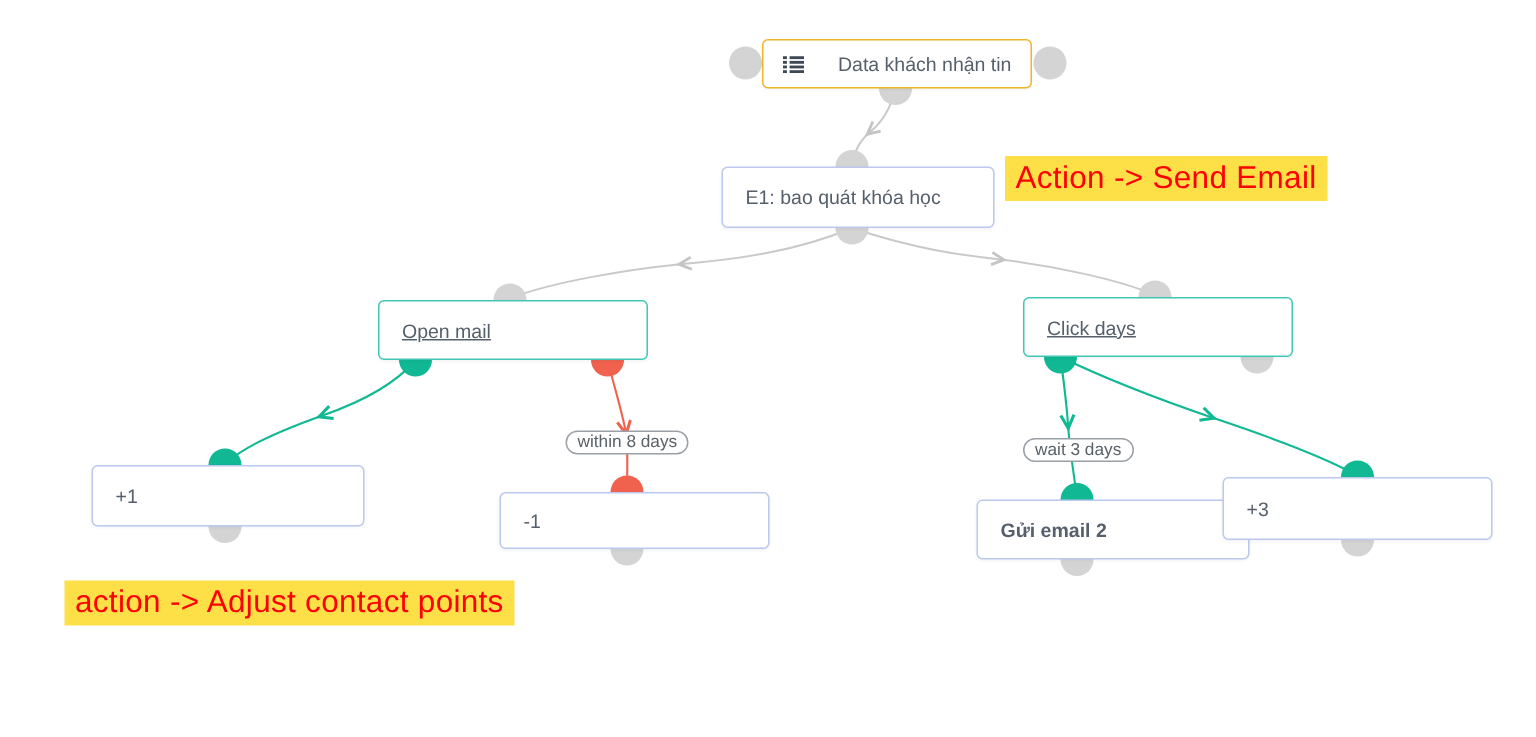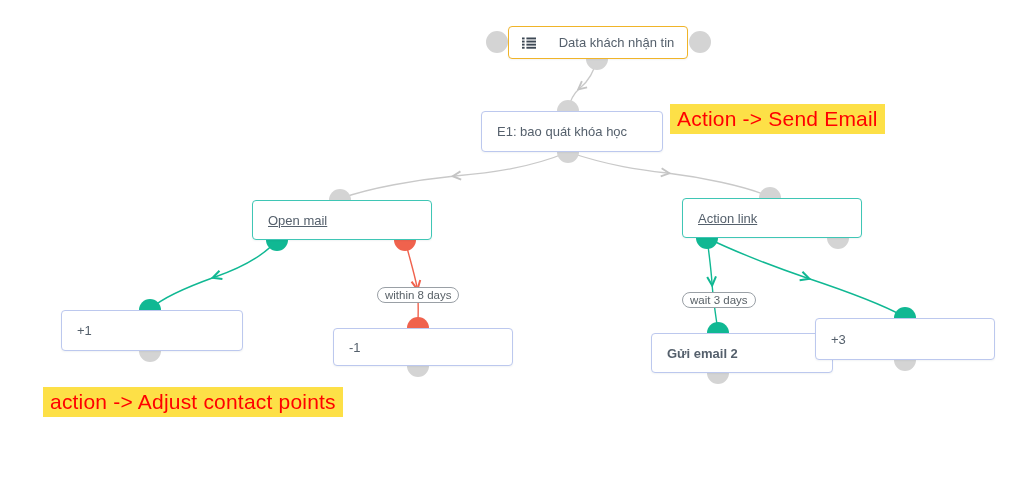--- a/index.html
+++ b/index.html
@@ -96,21 +96,21 @@
 
   <div class="node" style="left:481px;top:111px;width:182px;height:41px;">
     <span class="node-label">E1: bao quát khóa học</span>
   </div>
 
   <div class="node node-decision" style="left:252px;top:200px;width:180px;height:40px;">
     <span class="node-label">Open mail</span>
   </div>
 
   <div class="node node-decision" style="left:682px;top:198px;width:180px;height:40px;">
-    <span class="node-label">Action link</span>
+    <span class="node-label">Click days</span>
   </div>
 
   <div class="node" style="left:61px;top:310px;width:182px;height:41px;">
     <span class="node-label">+1</span>
   </div>
 
   <div class="node" style="left:333px;top:328px;width:180px;height:38px;">
     <span class="node-label">-1</span>
   </div>
 

